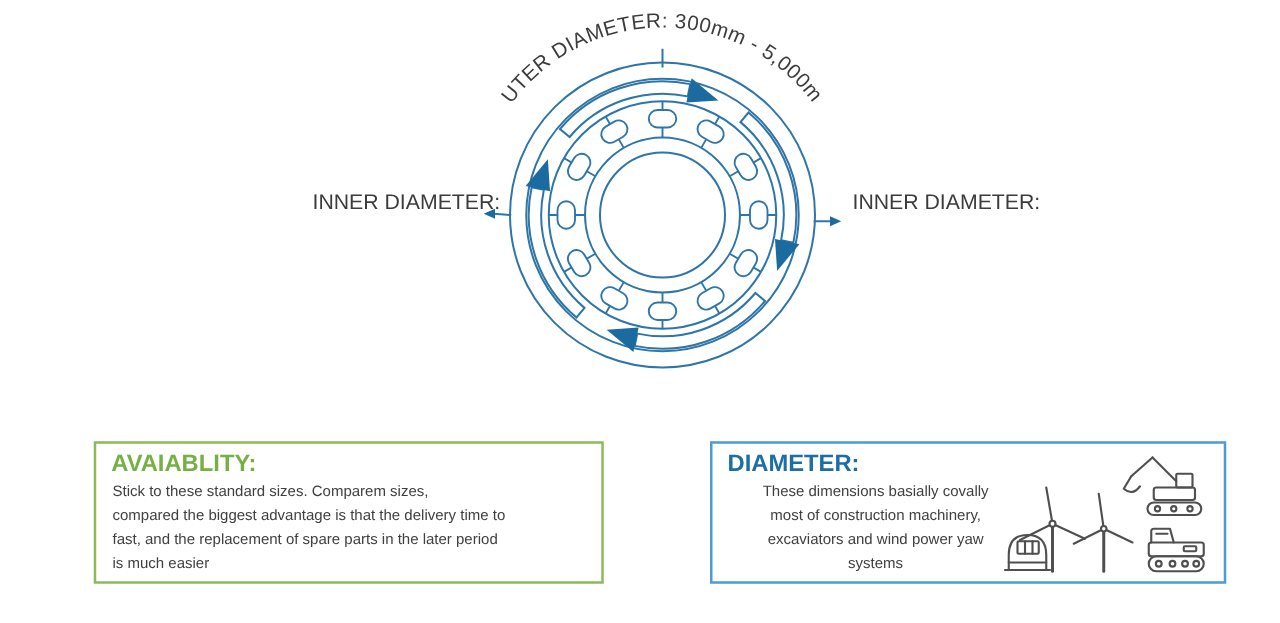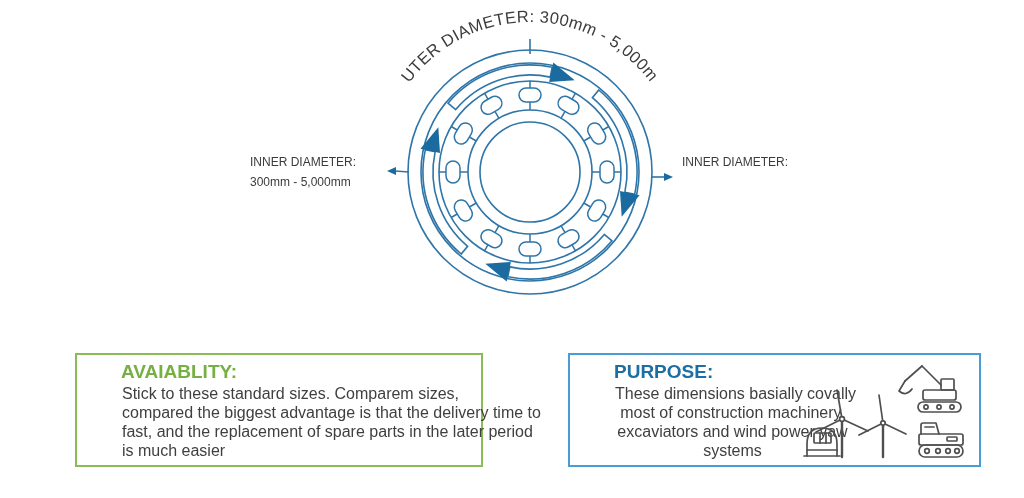--- a/index.html
+++ b/index.html
@@ -4,32 +4,32 @@
 <style>
   html,body{margin:0;padding:0;}
   body{
     width:1024px;height:498px;position:relative;background:#ffffff;
     font-family:"Liberation Sans", sans-serif;color:#3f3f3f;overflow:hidden;
   }
   
   .bearing-wrap{position:absolute;left:350px;top:4px;width:360px;height:340px;}
   .arc-label{font-size:16.5px;letter-spacing:.4px;fill:#3c3c3c;}
   
-  .dim-label{position:absolute;font-size:12px;line-height:20px;color:#3b3b3b;}
+  .dim-label{position:absolute;font-size:17px;line-height:20px;color:#3b3b3b;}
   .dim-label.left{left:250px;top:152px;text-align:left;}
   .dim-label.right{left:682px;top:152px;text-align:left;}
   .dim-label span{display:block;}
   
-  .info-box{position:absolute;top:353px;height:114px;background:#fff;box-sizing:border-box;padding-left:32px;}
+  .info-box{position:absolute;top:353px;height:114px;background:#fff;box-sizing:border-box;}
   .info-box.green{left:75px;width:408px;border:2px solid #8abc55;}
   .info-box.blue{left:568px;width:413px;border:2px solid #4b9bd5;}
   .box-title{font-weight:bold;font-size:19px;margin:6px 0 1px 12px;}
   .green .box-title{color:#76b043;}
   .blue  .box-title{color:#1d6ea3;}
-  .box-body{font-size:16px;line-height:19px;color:#3f3f3f;margin:1px 4px 0 13px;white-space:pre;}
+  .box-body{font-size:12px;line-height:19px;color:#3f3f3f;margin:1px 4px 0 13px;white-space:pre;}
   .blue .box-body{width:235px;text-align:center;}
   .purpose-icons{position:absolute;right:4px;top:2px;width:184px;height:106px;}
 </style>
 </head>
 <body>
 
 <div class="bearing-wrap">
   <svg width="360" height="340" viewBox="-180 -168 360 340">
     <defs>
       <path id="arcpath" d="M -122.9 -86 A 150 150 0 0 1 122.9 -86" fill="none"></path>
@@ -117,36 +117,35 @@
     </g>
 
     <text class="arc-label">
       <textPath href="#arcpath" startOffset="50%" text-anchor="middle">OUTER DIAMETER: 300mm - 5,000mm</textPath>
     </text>
   </svg>
 </div>
 
 <div class="dim-label left">
   <span>INNER DIAMETER:</span>
-  <span>300mm - 5,000mm</span>
 </div>
 <div class="dim-label right">
   <span>INNER DIAMETER:</span>
 </div>
 
 <div class="info-box green">
   <div class="box-title">AVAIABLITY:</div>
   <div class="box-body">Stick to these standard sizes. Comparem sizes,
 compared the biggest advantage is that the delivery time to
 fast, and the replacement of spare parts in the later period
 is much easier</div>
 </div>
 
 <div class="info-box blue">
-  <div class="box-title">PURPOSE:</div>
+  <div class="box-title">DIAMETER:</div>
   <div class="box-body">These dimensions basially covally
 most of construction machinery,
 excaviators and wind power yaw
 systems</div>
 
   <svg class="purpose-icons" viewBox="0 0 184 106">
     <g fill="none" stroke="#4f4f4f" stroke-width="1.7" stroke-linecap="round" stroke-linejoin="round">
 
       <g>
         <line x1="51" y1="64" x2="51" y2="100" stroke-width="2.4"></line>

